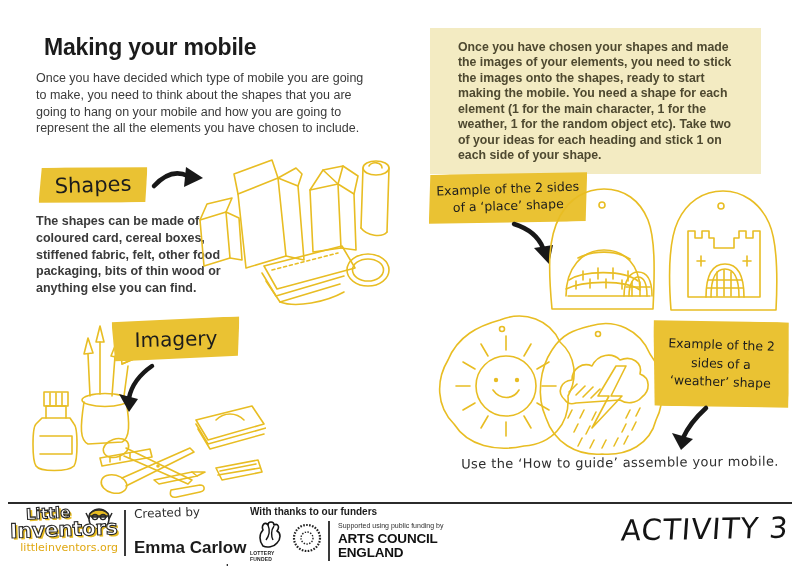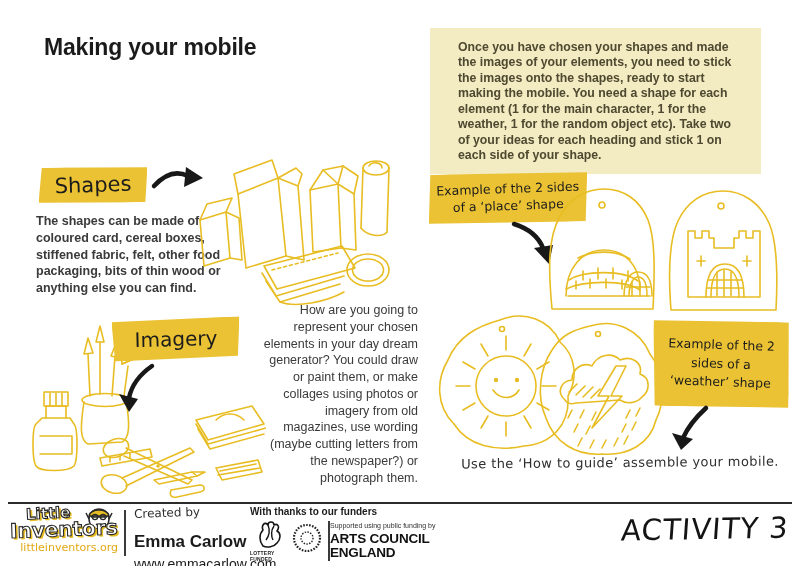--- a/index.html
+++ b/index.html
@@ -44,40 +44,41 @@
   .vdiv{width:2px;background:#3a3a3a;}
   .li-logo{left:10px;top:505px;width:110px;height:58px;font-family:"DejaVu Sans",sans-serif;}
   .li-word{font-weight:800;color:#ffffff;-webkit-text-stroke:1.1px #2a2a2a;
            text-shadow:2px 2px 0 #E8BD23;line-height:1;}
   .li-little{font-size:15px;margin-left:16px;transform:rotate(-3deg);}
   .li-inventors{font-size:20px;transform:rotate(-2deg);margin-top:-1px;}
   .li-site{font-size:11px;color:#E0A812;text-align:right;margin-top:2px;margin-right:2px;}
   .creator{left:134px;top:507px;}
   .created-by{font-size:12px;color:#2e2e2e;transform:rotate(-2deg);transform-origin:left;
               font-family:"DejaVu Sans",sans-serif;}
-  .creator-name{font-size:17px;font-weight:700;color:#1b1b1b;margin-top:11px;}
+  .creator-name{font-size:17px;font-weight:700;color:#1b1b1b;margin-top:17px;}
   .creator-site{font-size:14px;font-weight:400;color:#1b1b1b;margin-top:4px;}
   .funders{left:250px;top:506px;}
   .funders-heading{font-size:10px;font-weight:700;color:#1b1b1b;}
   .funders-row{display:flex;align-items:center;margin-top:3px;}
   .lottery{display:flex;flex-direction:column;align-items:center;width:40px;}
   .lottery-label{font-size:5px;font-weight:700;color:#1b1b1b;margin-top:2px;letter-spacing:0.2px;}
   .stamp{margin:0 6px 6px 2px;}
-  .arts-text{margin-left:0;line-height:1.05;}
+  .arts-text{margin-left:8px;line-height:1.05;}
   .arts-support{font-size:7px;color:#2e2e2e;margin-bottom:2px;}
   .arts-name{font-size:13.5px;font-weight:700;color:#111;letter-spacing:-0.2px;}
   .activity{left:618px;top:512px;width:174px;font-size:29px;color:#141414;text-align:center;
             font-family:"DejaVu Sans",sans-serif;transform:skewX(-5deg) rotate(-1deg);letter-spacing:1px;}
 </style>
 </head>
 <body>
 
 <div class="page">
 
   <h1 class="abs title">Making your mobile</h1>
+  <p class="abs intro">Once you have decided which type of mobile you are going to make, you need to think about the shapes that you are going to hang on your mobile and how you are going to represent the all the elements you have chosen to include.</p>
 
   <div class="abs note-box">
     <p>Once you have chosen your shapes and made the images of your elements, you need to stick the images onto the shapes, ready to start making the mobile. You need a shape for each element (1 for the main character, 1 for the weather, 1 for the random object etc). Take two of your ideas for each heading and stick 1 on each side of your shape.</p>
   </div>
 
   <div class="abs sticker hand shapes-label">
     <span>Shapes</span>
   </div>
   <svg class="abs arrow" style="left:150px;top:164px" width="54" height="30" viewBox="0 0 54 30">
     <path d="M4,22 C16,9 28,7 38,12"></path>
@@ -152,21 +153,20 @@
       <path d="M198,167 L240,160"></path>
   </svg>
 
   <div class="abs sticker hand imagery-label">
     <span>Imagery</span>
   </div>
   <svg class="abs arrow" style="left:116px;top:362px" width="42" height="52" viewBox="0 0 42 52">
     <path d="M36,4 C20,15 15,26 13,36"></path>
     <polygon points="3,32 13,50 22,37"></polygon>
   </svg>
-  <p class="abs imagery-body">How are you going to represent your chosen elements in your day dream generator?  You could draw or paint them, or make collages using photos or imagery from old magazines, use wording (maybe cutting letters from the newspaper?) or photograph them.</p>
 
   <div class="abs sticker hand place-label">
     <span>Example of the 2 sides of a ‘place’ shape</span>
   </div>
   <svg class="abs arrow" style="left:508px;top:220px" width="48" height="46" viewBox="0 0 48 46">
     <path d="M6,4 C22,9 31,18 35,28"></path>
     <polygon points="26,28 41,44 45,25"></polygon>
   </svg>
 
   <svg class="abs y-ill" style="left:538px;top:176px" width="252" height="142" viewBox="0 0 252 142">

